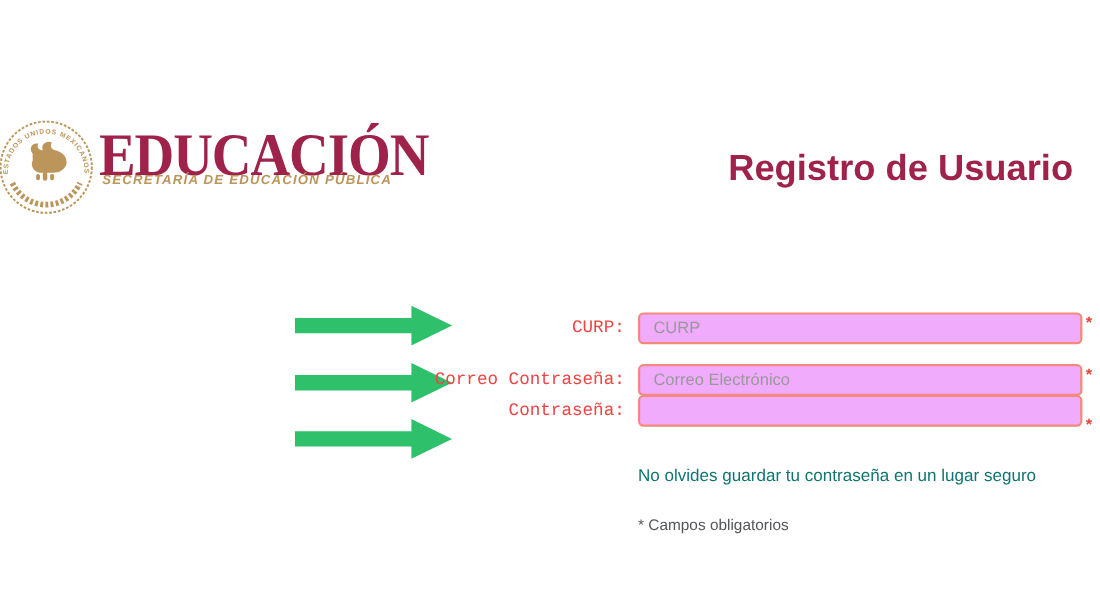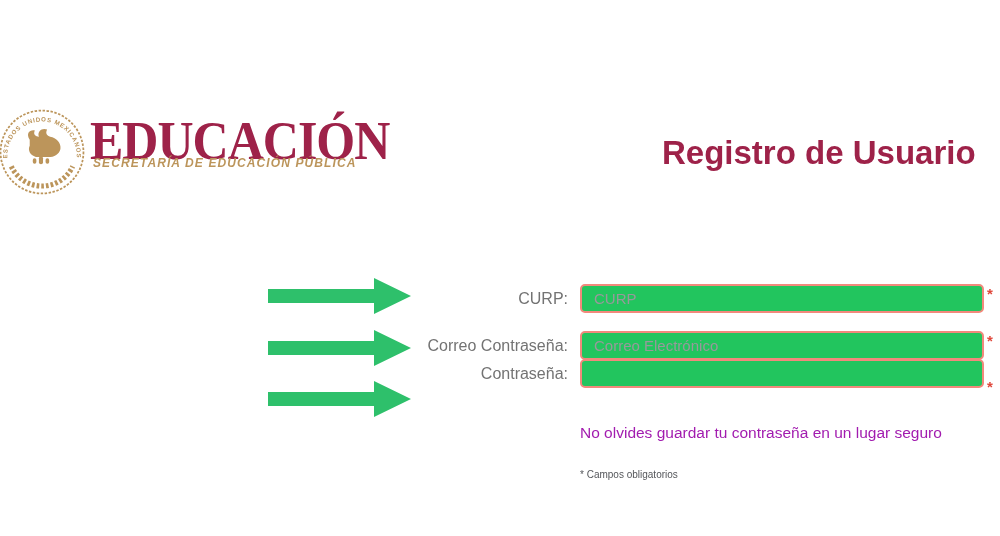--- a/index.html
+++ b/index.html
@@ -47,28 +47,29 @@
     color:#9E2249;
     white-space:nowrap;
   }
 
   
   .form-label {
     position:absolute; left:380px; width:188px;
     text-align:right;
     line-height:29px;
     font-size:16px;
-    color:#737373;
+    color:#ef4444;
     white-space:nowrap;
+    font-family:Liberation Mono, monospace;
   }
   .form-input {
     position:absolute; left:580px; width:404px; height:29px;
     border:2px solid #F2897C;
     border-radius:5px;
-    background:#22c55e;
+    background:#f0abfc;
     padding:0 12px;
     font-family:"Liberation Sans", sans-serif;
     font-size:15px;
     color:#555;
     outline:none;
   }
   .form-input::placeholder { color:#98999B; opacity:1; }
   .req {
     position:absolute; left:987px;
     font-size:15px;
@@ -76,26 +77,26 @@
     color:#E0473B;
     line-height:16px;
   }
   .row1 { top:284px; }  .req1 { top:286px; }
   .row2 { top:331px; }  .req2 { top:333px; }
   .row3 { top:359px; }  .req3 { top:379px; }
 
   .hint {
     position:absolute; left:580px; top:424px;
     font-size:15.5px;
-    color:#a21caf;
+    color:#0f766e;
     white-space:nowrap;
   }
   .required-note {
     position:absolute; left:580px; top:469px;
-    font-size:10px;
+    font-size:14px;
     color:#54565A;
     white-space:nowrap;
   }
 
   
   .arrow { position:absolute; left:268px; width:144px; height:38px; }
   .arrow1 { top:277px; }
   .arrow2 { top:329px; }
   .arrow3 { top:380px; }
 </style>

